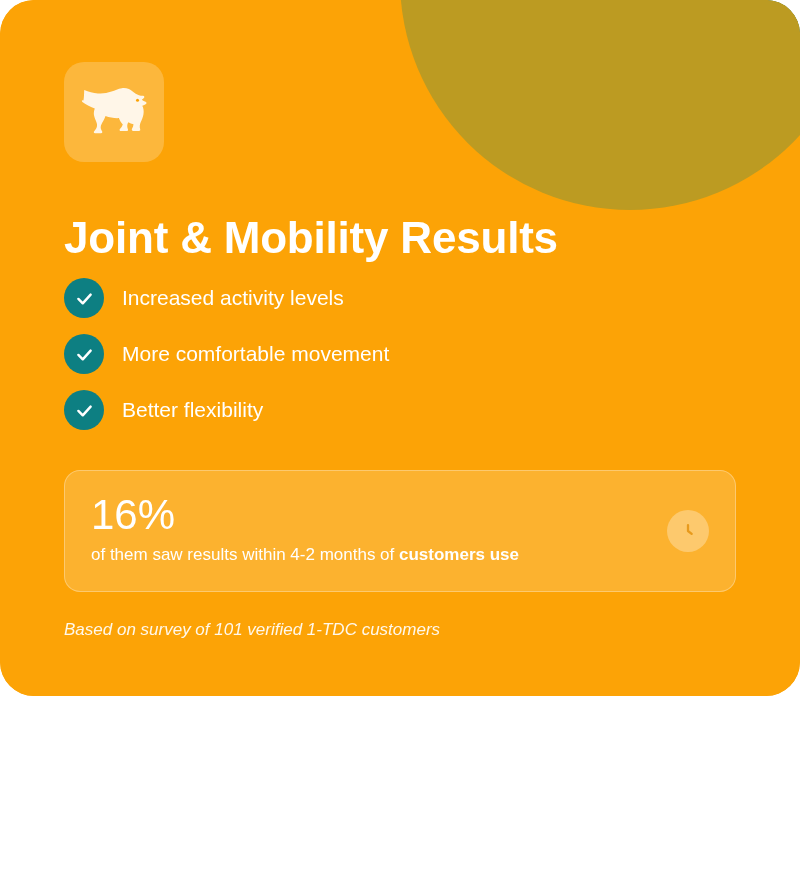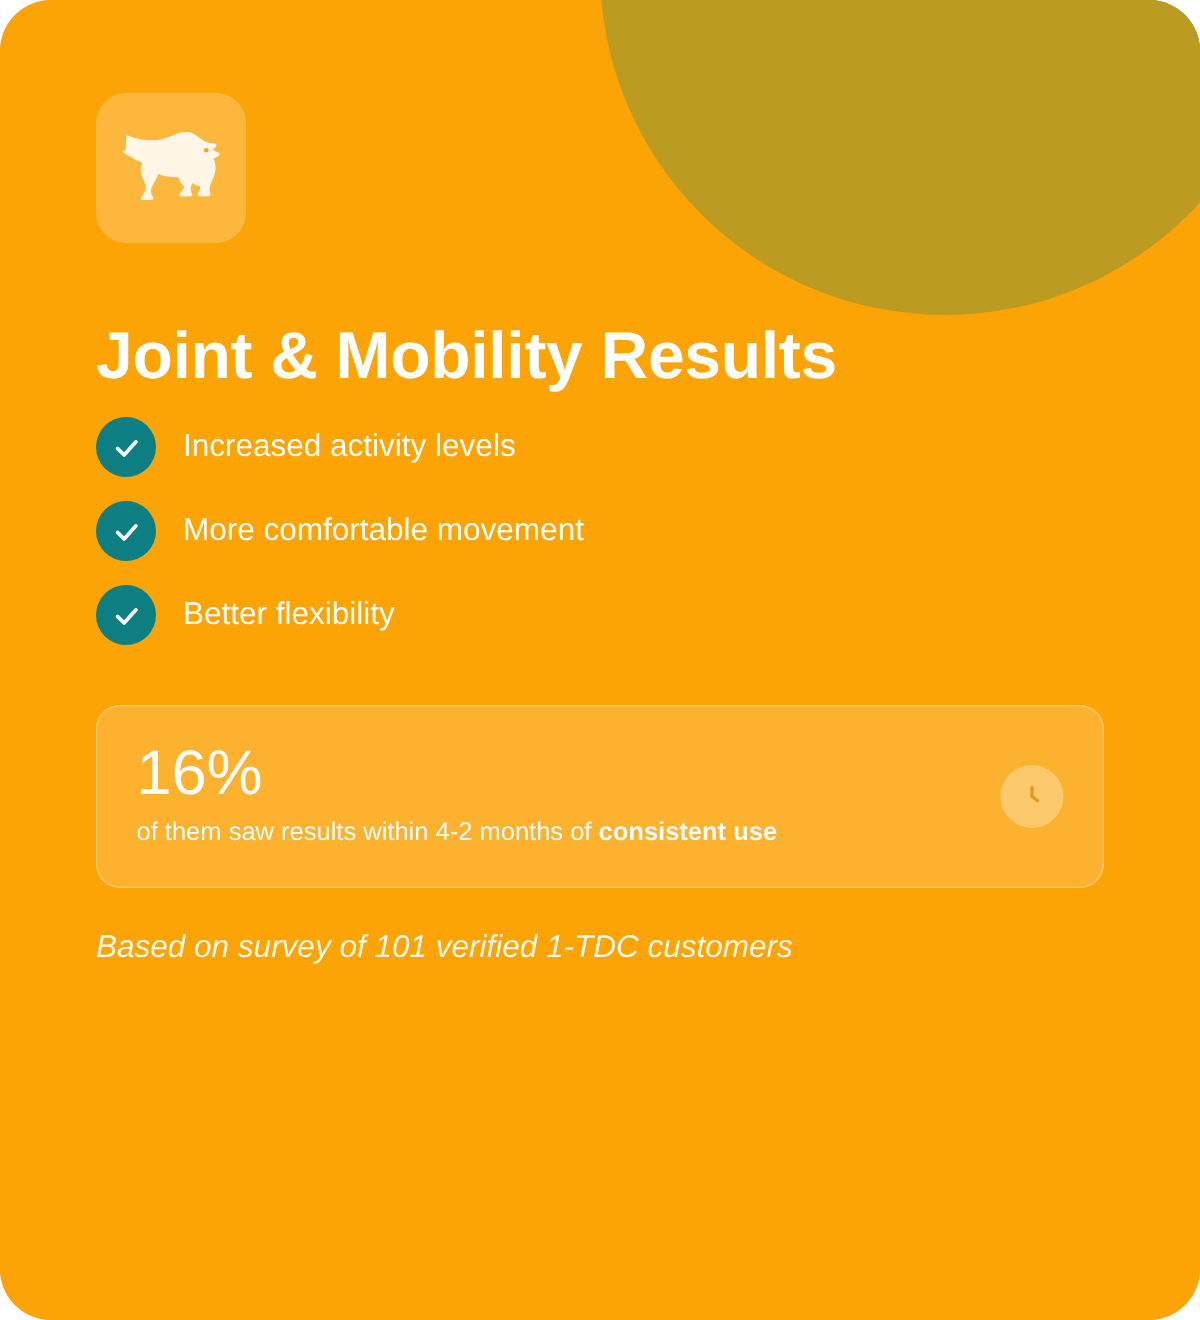--- a/index.html
+++ b/index.html
@@ -11,21 +11,21 @@
     width: 800px;
     height: 880px;
     overflow: hidden;
     font-family: "Liberation Sans", sans-serif;
   }
 
   
   #stat-card {
     position: relative;
     width: 800px;
-    height: 880px;
+    height: 696px;
     box-sizing: border-box;
     background: #FCA306;
     border-radius: 34px;
     overflow: hidden;
   }
 
   
   #corner-accent {
     position: absolute;
     top: 0;
@@ -164,21 +164,21 @@
     border-radius: 50%;
     background: rgba(255, 255, 255, 0.30);
     display: flex;
     align-items: center;
     justify-content: center;
   }
 
   
   .footnote {
     margin: 28px 0 16px 0;
-    font-size: 21px;
+    font-size: 17px;
     font-style: italic;
     font-weight: 400;
     color: rgba(255, 255, 255, 0.92);
   }
 </style>
 </head>
 <body>
 
 <div id="stat-card">
 
@@ -228,21 +228,21 @@
               <path d="M5 12.5 L10 17.5 L19 7.5" stroke="#ffffff" stroke-width="2.8" stroke-linecap="round" stroke-linejoin="round"></path>
             </svg>
           </span>
           <span class="benefit-label">Better flexibility</span>
         </li>
 
       </ul>
 
       <div id="highlight-panel">
         <div class="panel-stat">16%</div>
-        <div class="panel-caption"><span>of them saw results within 4-2 months of </span><span class="emph">consistent use</span></div>
+        <div class="panel-caption"><span>of them saw results within 4-2 months of </span><span class="emph">customers use</span></div>
         <span id="clock-badge">
           <svg width="26" height="26" viewBox="0 0 24 24" fill="none" aria-hidden="true">
             <path d="M12 6.5 L12 12 L15.4 14.6" stroke="#E89A1C" stroke-width="2.1" stroke-linecap="round" stroke-linejoin="round"></path>
           </svg>
         </span>
       </div>
 
       <p class="footnote">Based on survey of 101 verified 1-TDC customers</p>
 
     </div>

